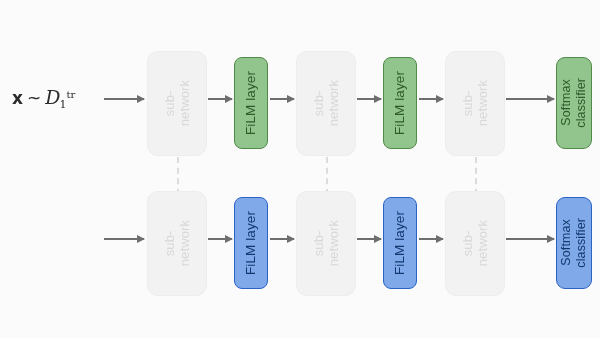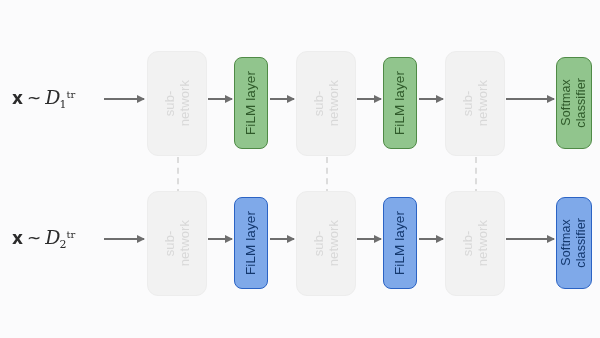--- a/index.html
+++ b/index.html
@@ -147,23 +147,20 @@
 
   <div class="node softmax green" style="left:556px;top:57px;">
     <span class="vtext">Softmax
 classifier</span>
   </div>
 
   <div class="dashed" style="left:177px;top:157px;height:38px;"></div>
   <div class="dashed" style="left:326px;top:157px;height:38px;"></div>
   <div class="dashed" style="left:475px;top:157px;height:38px;"></div>
 
-  <div class="input-label" style="left:12px;top:228px;">
-    <span class="bx">x</span><span class="tilde">~</span><span class="dcal">D</span><sub>2</sub><sup>tr</sup>
-  </div>
 
   <div class="arrow" style="left:104px;top:238px;width:40px;"></div>
 
   <div class="node subnet" style="left:147px;top:191px;">
     <span class="vtext">sub-
 network</span>
   </div>
 
   <div class="arrow" style="left:208px;top:238px;width:24px;"></div>
 

